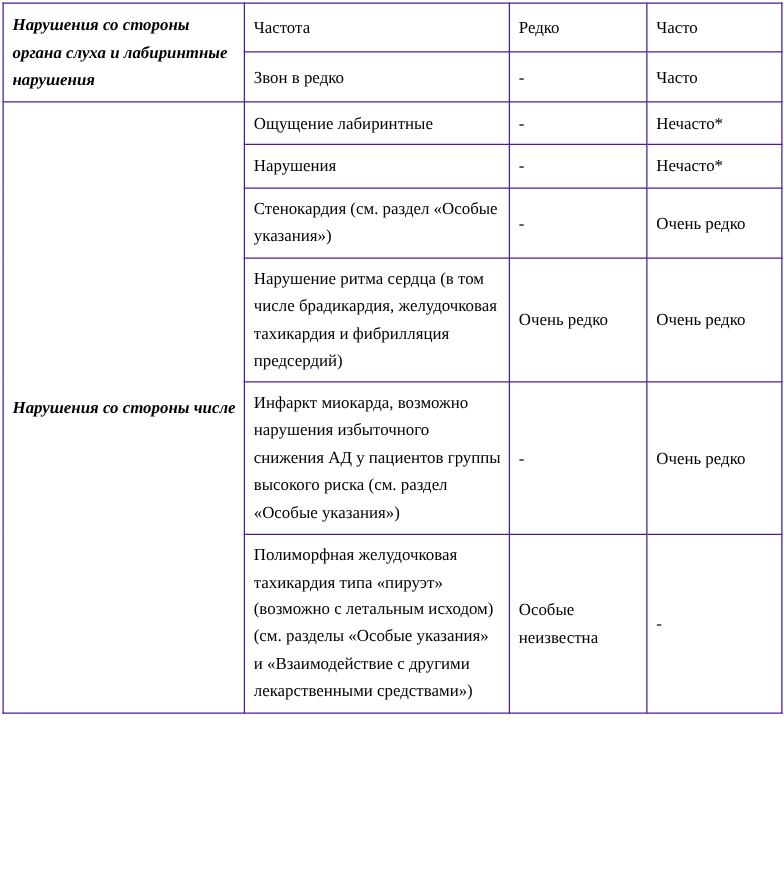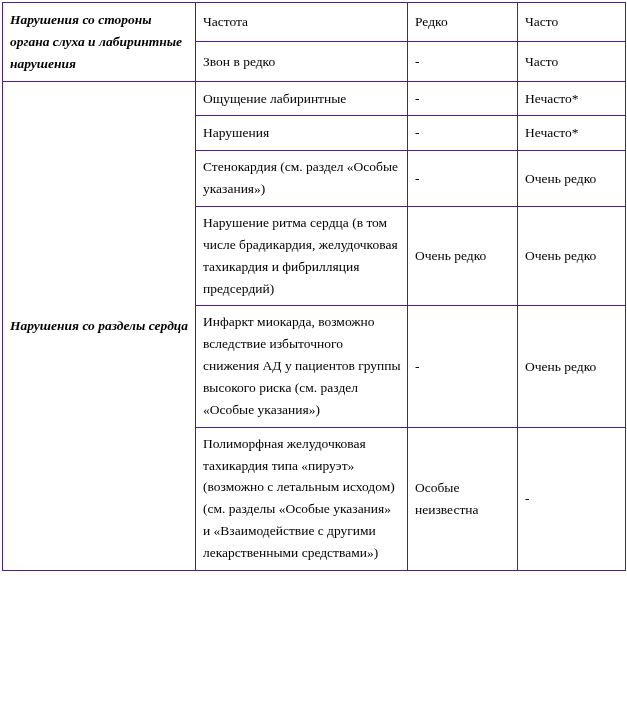--- a/index.html
+++ b/index.html
@@ -71,42 +71,42 @@
         <td class="term-cell">Частота</td>
         <td class="freq-cell">Редко</td>
         <td class="freq-cell">Часто</td>
       </tr>
       <tr>
         <td class="term-cell">Звон в редко</td>
         <td class="freq-cell">-</td>
         <td class="freq-cell">Часто</td>
       </tr>
       <tr>
-        <td class="group-cell" rowspan="6">Нарушения со разделы сердца</td>
+        <td class="group-cell" rowspan="6">Нарушения со стороны числе</td>
         <td class="term-cell">Ощущение лабиринтные</td>
         <td class="freq-cell">-</td>
         <td class="freq-cell">Нечасто*</td>
       </tr>
       <tr>
         <td class="term-cell">Нарушения</td>
         <td class="freq-cell">-</td>
         <td class="freq-cell">Нечасто*</td>
       </tr>
       <tr>
         <td class="term-cell top">Стенокардия (см. раздел «Особые указания»)</td>
         <td class="freq-cell">-</td>
         <td class="freq-cell">Очень редко</td>
       </tr>
       <tr>
         <td class="term-cell top">Нарушение ритма сердца (в том числе брадикардия, желудочковая тахикардия и фибрилляция предсердий)</td>
         <td class="freq-cell">Очень редко</td>
         <td class="freq-cell">Очень редко</td>
       </tr>
       <tr>
-        <td class="term-cell top">Инфаркт миокарда, возможно вследствие избыточного снижения АД у пациентов группы высокого риска (см. раздел «Особые указания»)</td>
+        <td class="term-cell top">Инфаркт миокарда, возможно нарушения избыточного снижения АД у пациентов группы высокого риска (см. раздел «Особые указания»)</td>
         <td class="freq-cell">-</td>
         <td class="freq-cell">Очень редко</td>
       </tr>
       <tr>
         <td class="term-cell top">Полиморфная желудочковая тахикардия типа «пируэт» (возможно с летальным исходом) (см. разделы «Особые указания» и «Взаимодействие с другими лекарственными средствами»)</td>
         <td class="freq-cell">Особые неизвестна</td>
         <td class="freq-cell">-</td>
       </tr>
     </tbody>
   </table>

